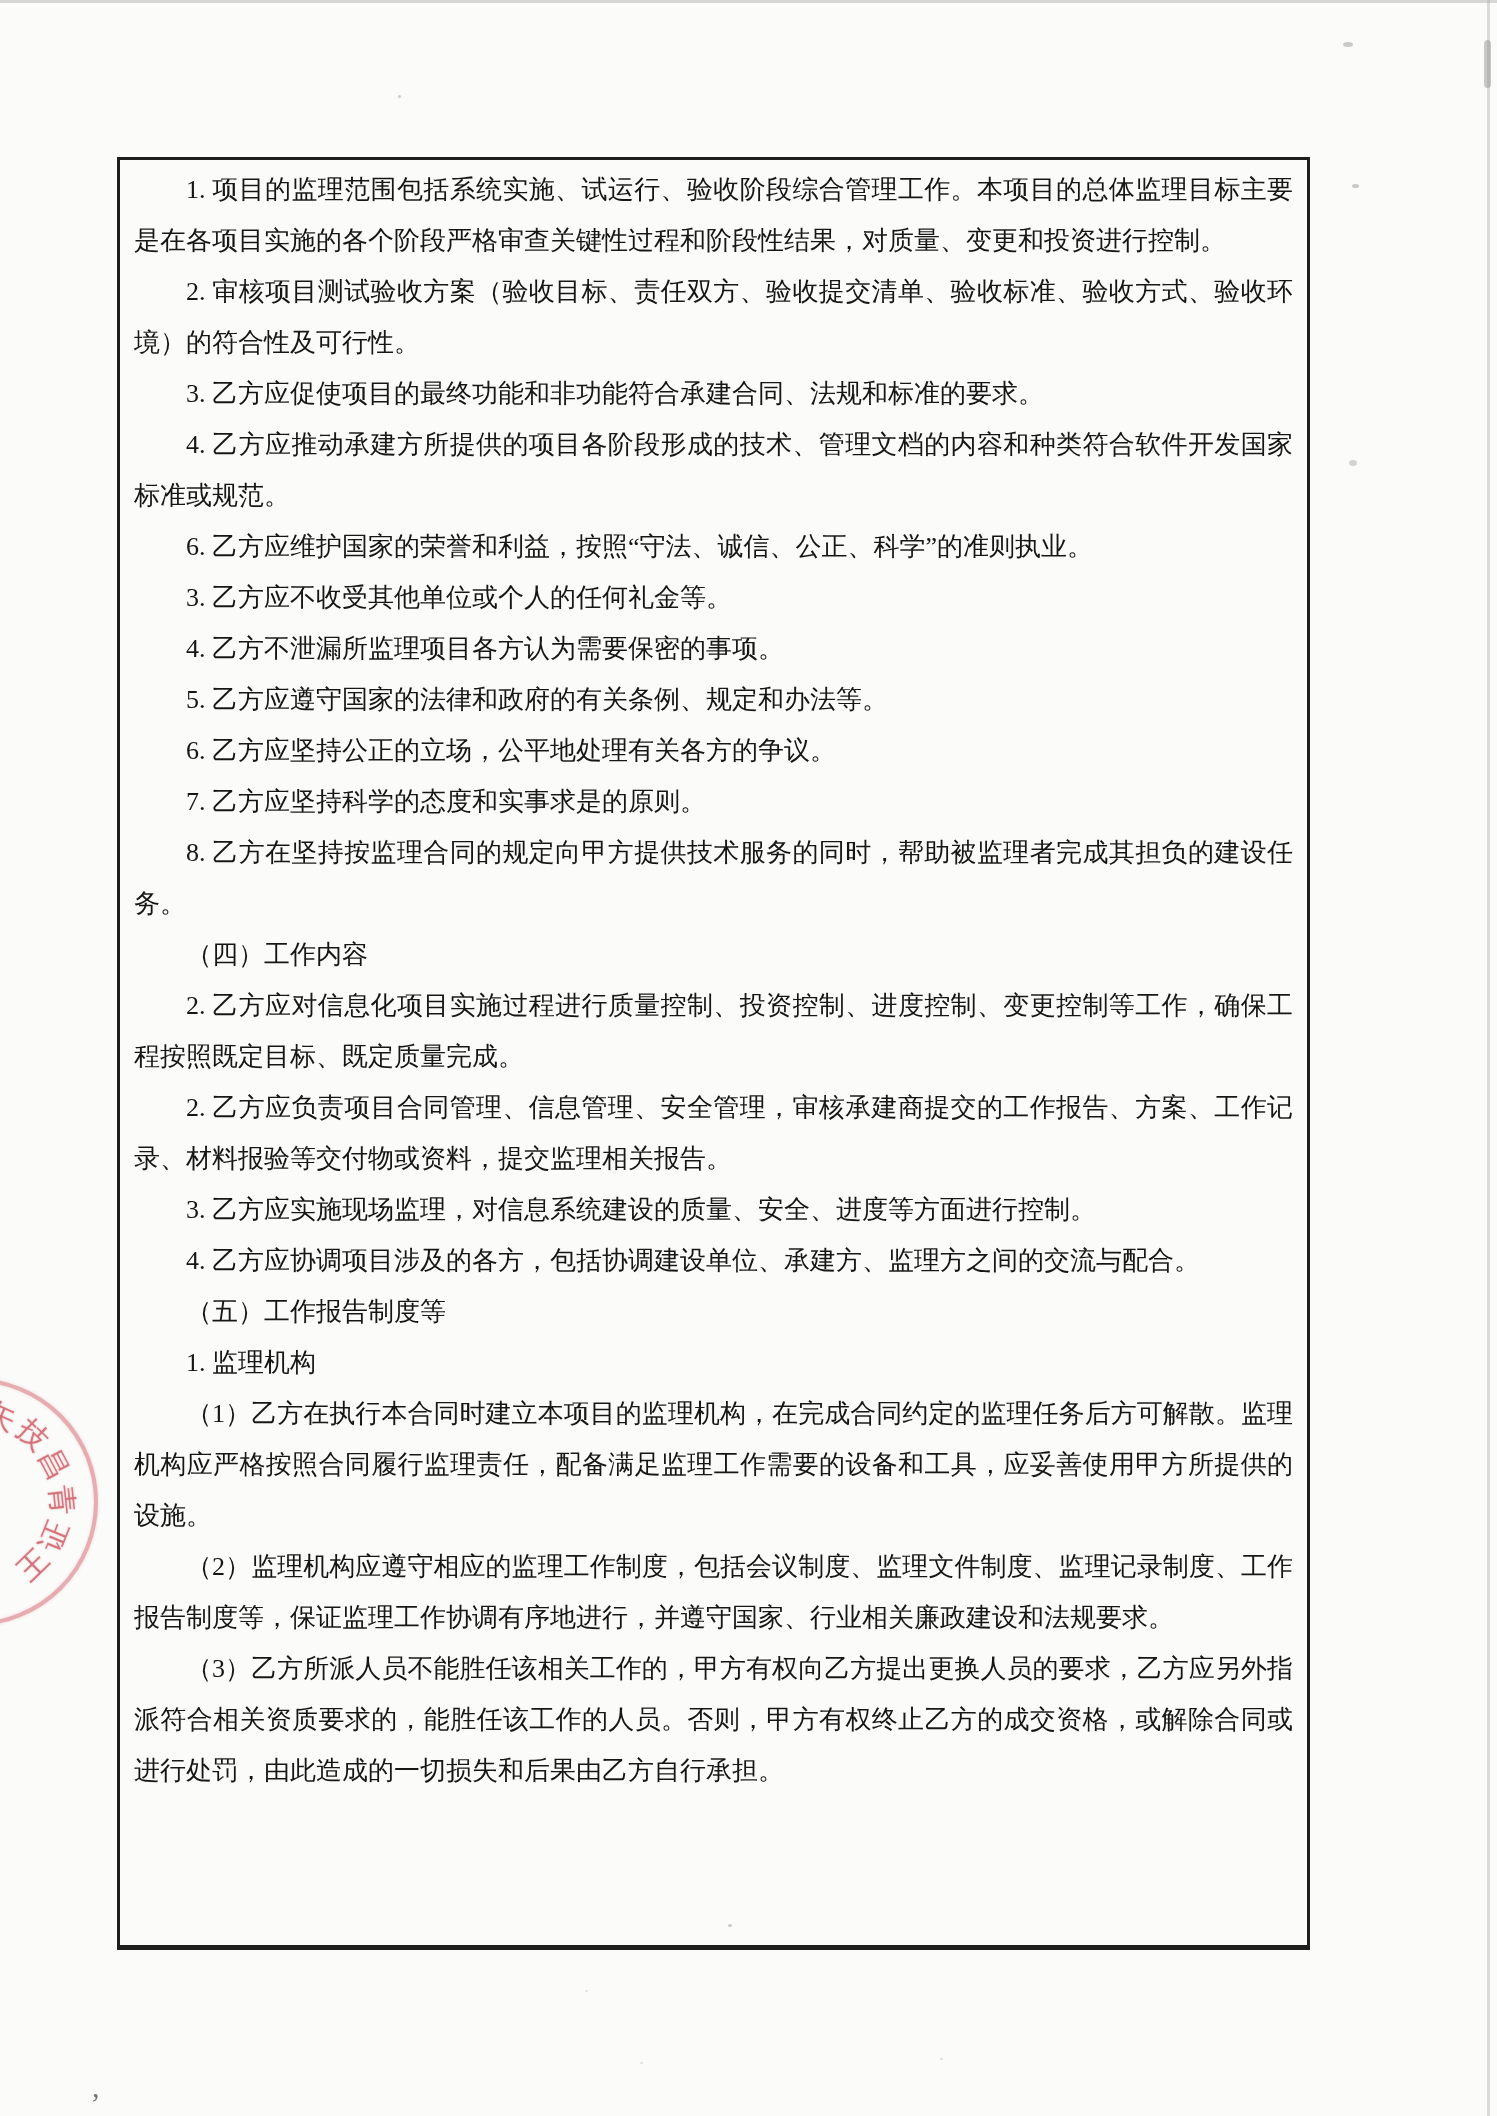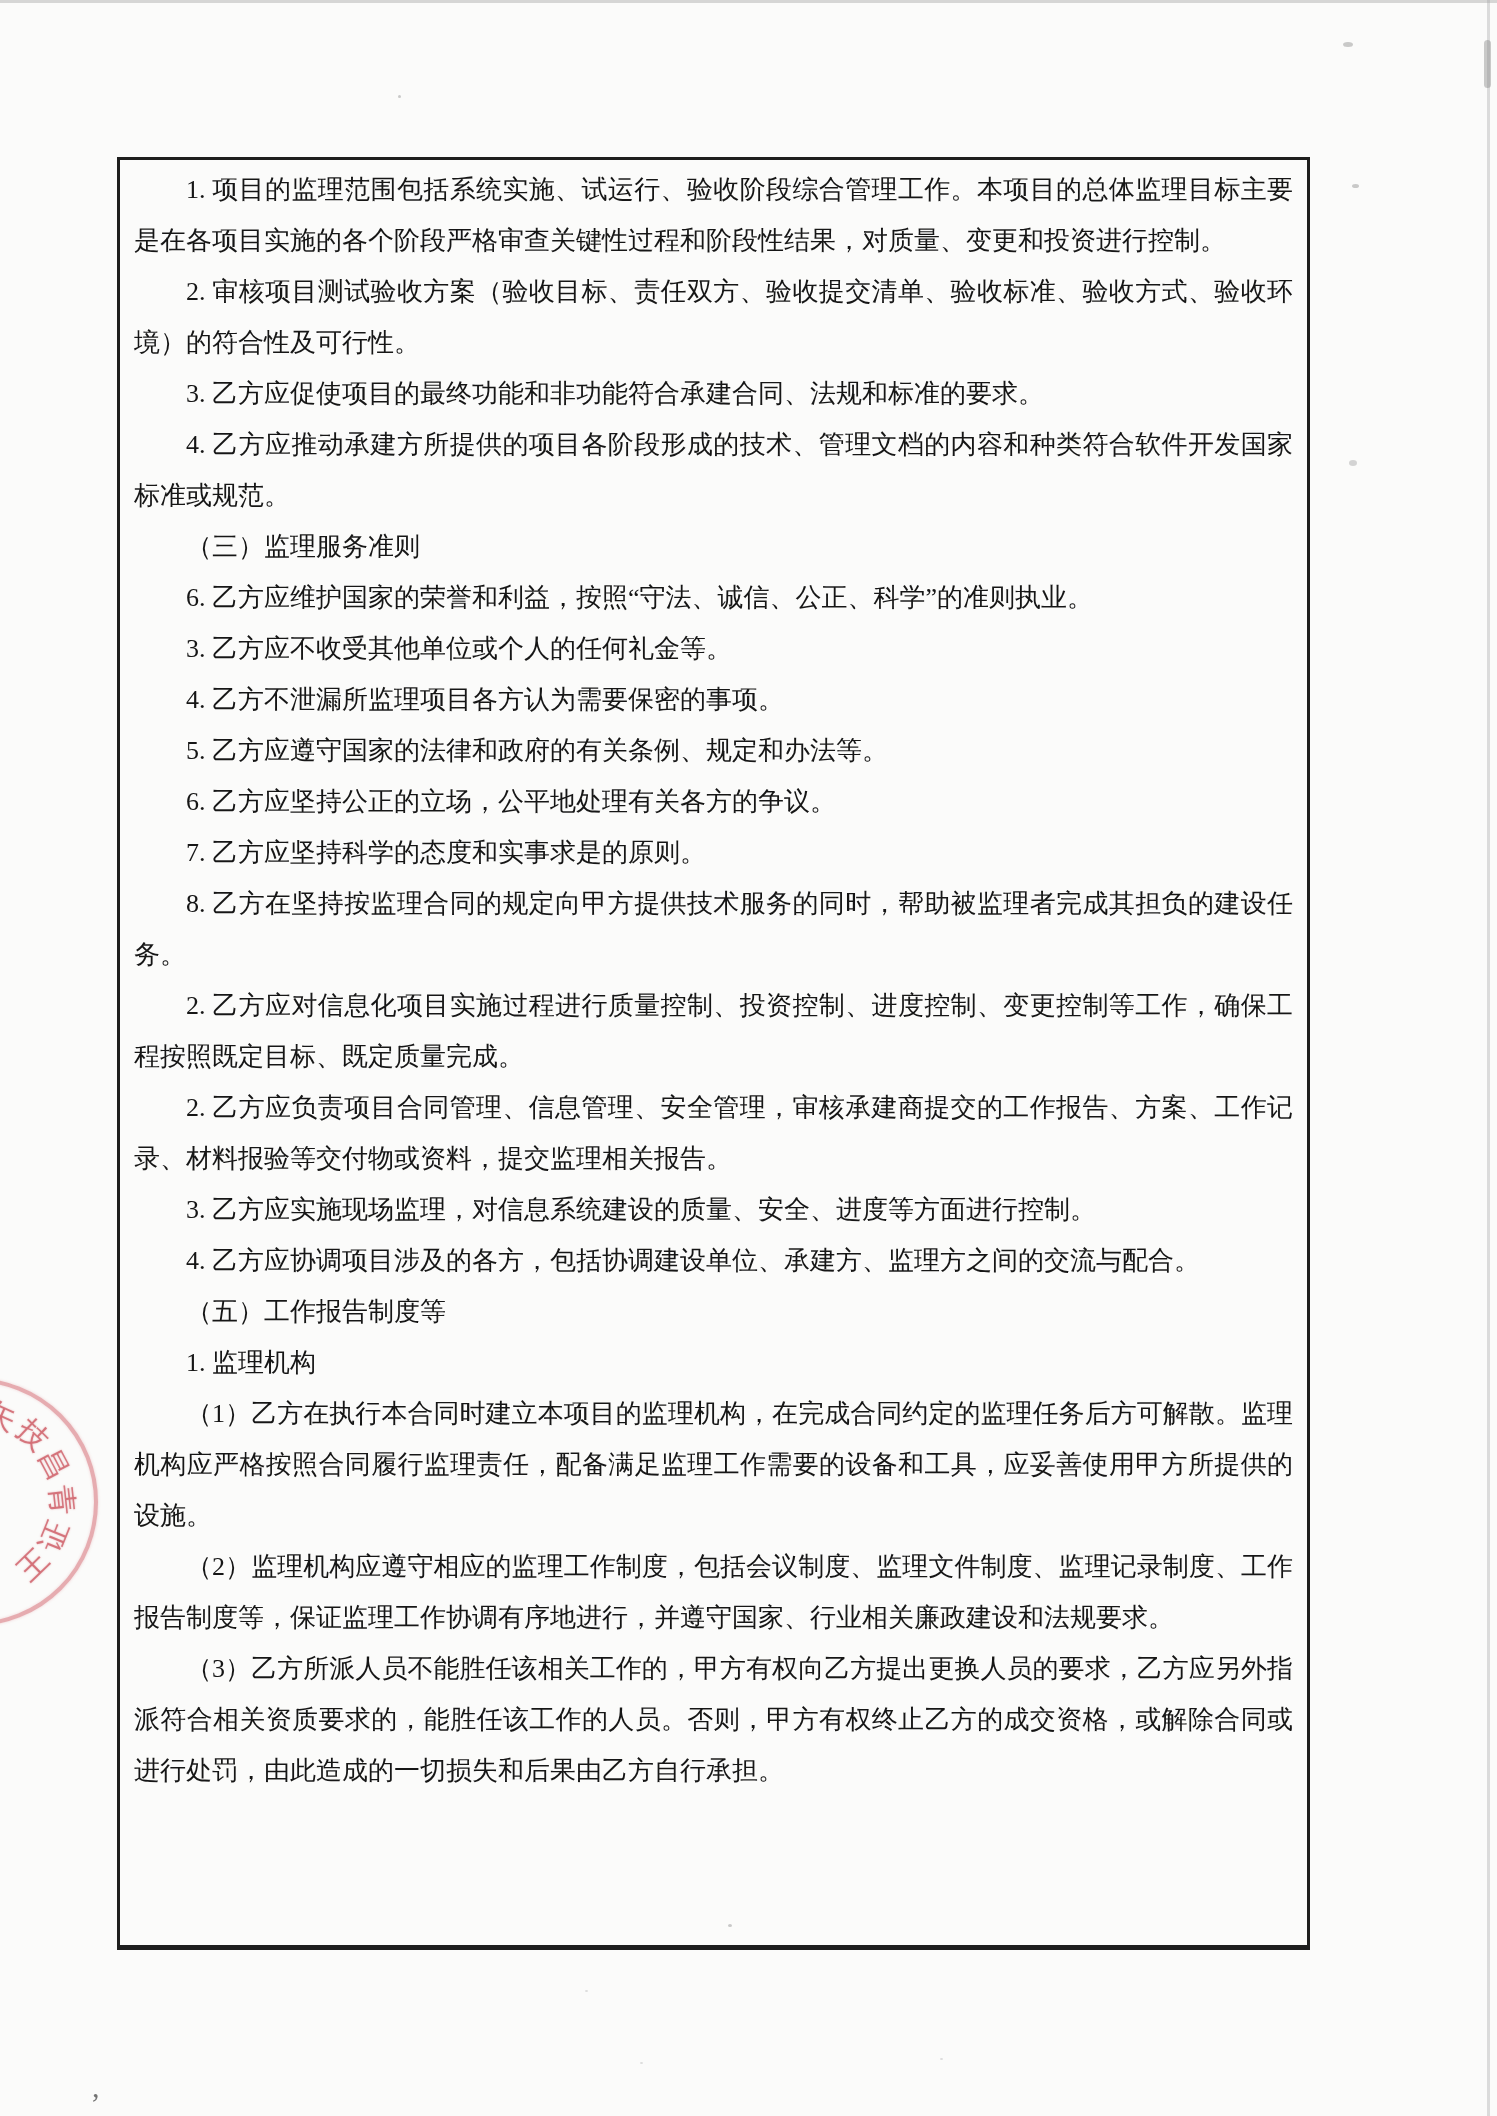--- a/index.html
+++ b/index.html
@@ -65,28 +65,28 @@
   <div class="speck" style="left:585px;top:1990px;width:3px;height:2px;opacity:.6;"></div>
   <div class="speck" style="left:640px;top:2062px;width:3px;height:2px;opacity:.6;"></div>
   <div class="speck" style="left:940px;top:2058px;width:3px;height:2px;opacity:.6;"></div>
   <span class="comma-mark">,</span>
 
   <div class="content-box" id="contract-text-box">
       <p class="para">1. 项目的监理范围包括系统实施、试运行、验收阶段综合管理工作。本项目的总体监理目标主要是在各项目实施的各个阶段严格审查关键性过程和阶段性结果，对质量、变更和投资进行控制。</p>
       <p class="para">2. 审核项目测试验收方案（验收目标、责任双方、验收提交清单、验收标准、验收方式、验收环境）的符合性及可行性。</p>
       <p class="para">3. 乙方应促使项目的最终功能和非功能符合承建合同、法规和标准的要求。</p>
       <p class="para">4. 乙方应推动承建方所提供的项目各阶段形成的技术、管理文档的内容和种类符合软件开发国家标准或规范。</p>
-      <p class="para">（三）监理服务准则</p>
       <p class="para">6. 乙方应维护国家的荣誉和利益，按照“守法、诚信、公正、科学”的准则执业。</p>
       <p class="para">3. 乙方应不收受其他单位或个人的任何礼金等。</p>
       <p class="para">4. 乙方不泄漏所监理项目各方认为需要保密的事项。</p>
       <p class="para">5. 乙方应遵守国家的法律和政府的有关条例、规定和办法等。</p>
       <p class="para">6. 乙方应坚持公正的立场，公平地处理有关各方的争议。</p>
       <p class="para">7. 乙方应坚持科学的态度和实事求是的原则。</p>
       <p class="para">8. 乙方在坚持按监理合同的规定向甲方提供技术服务的同时，帮助被监理者完成其担负的建设任务。</p>
+      <p class="para">（四）工作内容</p>
       <p class="para">2. 乙方应对信息化项目实施过程进行质量控制、投资控制、进度控制、变更控制等工作，确保工程按照既定目标、既定质量完成。</p>
       <p class="para">2. 乙方应负责项目合同管理、信息管理、安全管理，审核承建商提交的工作报告、方案、工作记录、材料报验等交付物或资料，提交监理相关报告。</p>
       <p class="para">3. 乙方应实施现场监理，对信息系统建设的质量、安全、进度等方面进行控制。</p>
       <p class="para">4. 乙方应协调项目涉及的各方，包括协调建设单位、承建方、监理方之间的交流与配合。</p>
       <p class="para">（五）工作报告制度等</p>
       <p class="para">1. 监理机构</p>
       <p class="para">（1）乙方在执行本合同时建立本项目的监理机构，在完成合同约定的监理任务后方可解散。监理机构应严格按照合同履行监理责任，配备满足监理工作需要的设备和工具，应妥善使用甲方所提供的设施。</p>
       <p class="para">（2）监理机构应遵守相应的监理工作制度，包括会议制度、监理文件制度、监理记录制度、工作报告制度等，保证监理工作协调有序地进行，并遵守国家、行业相关廉政建设和法规要求。</p>
       <p class="para">（3）乙方所派人员不能胜任该相关工作的，甲方有权向乙方提出更换人员的要求，乙方应另外指派符合相关资质要求的，能胜任该工作的人员。否则，甲方有权终止乙方的成交资格，或解除合同或进行处罚，由此造成的一切损失和后果由乙方自行承担。</p>
     </div>

